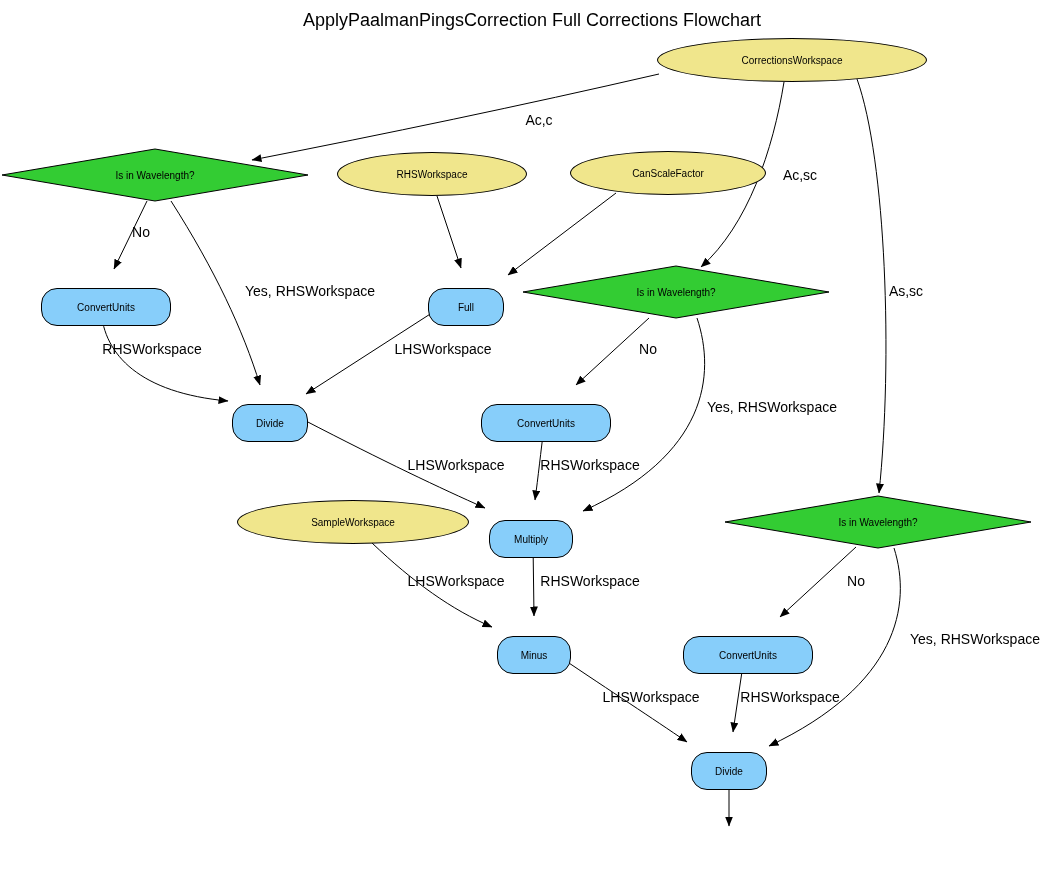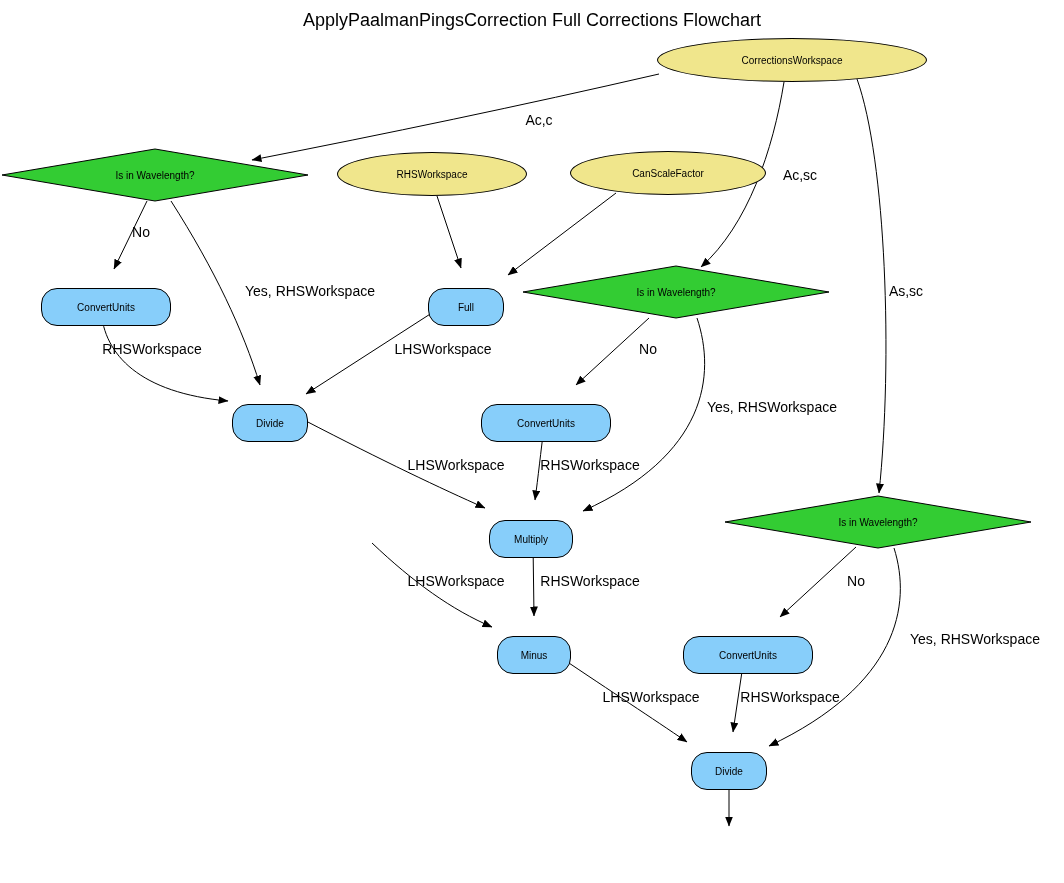--- a/index.html
+++ b/index.html
@@ -157,20 +157,23 @@
   </div>
 
   <div class="node box" style="left:232px;top:388px;width:76px;height:38px;">
     <span class="node-label">Divide</span>
   </div>
 
   <div class="node box" style="left:481px;top:388px;width:130px;height:38px;">
     <span class="node-label">ConvertUnits</span>
   </div>
 
+  <div class="node ellipse" style="left:237px;top:500px;width:232px;height:44px;">
+    <span class="node-label">SampleWorkspace</span>
+  </div>
 
   <div class="node box" style="left:489px;top:504px;width:84px;height:38px;">
     <span class="node-label">Multiply</span>
   </div>
 
   <div class="node diamond" style="left:723px;top:495px;width:310px;height:54px;">
     <svg class="diamond-shape" viewBox="0 0 310 54" preserveAspectRatio="none" aria-hidden="true">
       <polygon points="155,1 308,27 155,53 2,27"></polygon>
     </svg>
     <span class="node-label">Is in Wavelength?</span>

